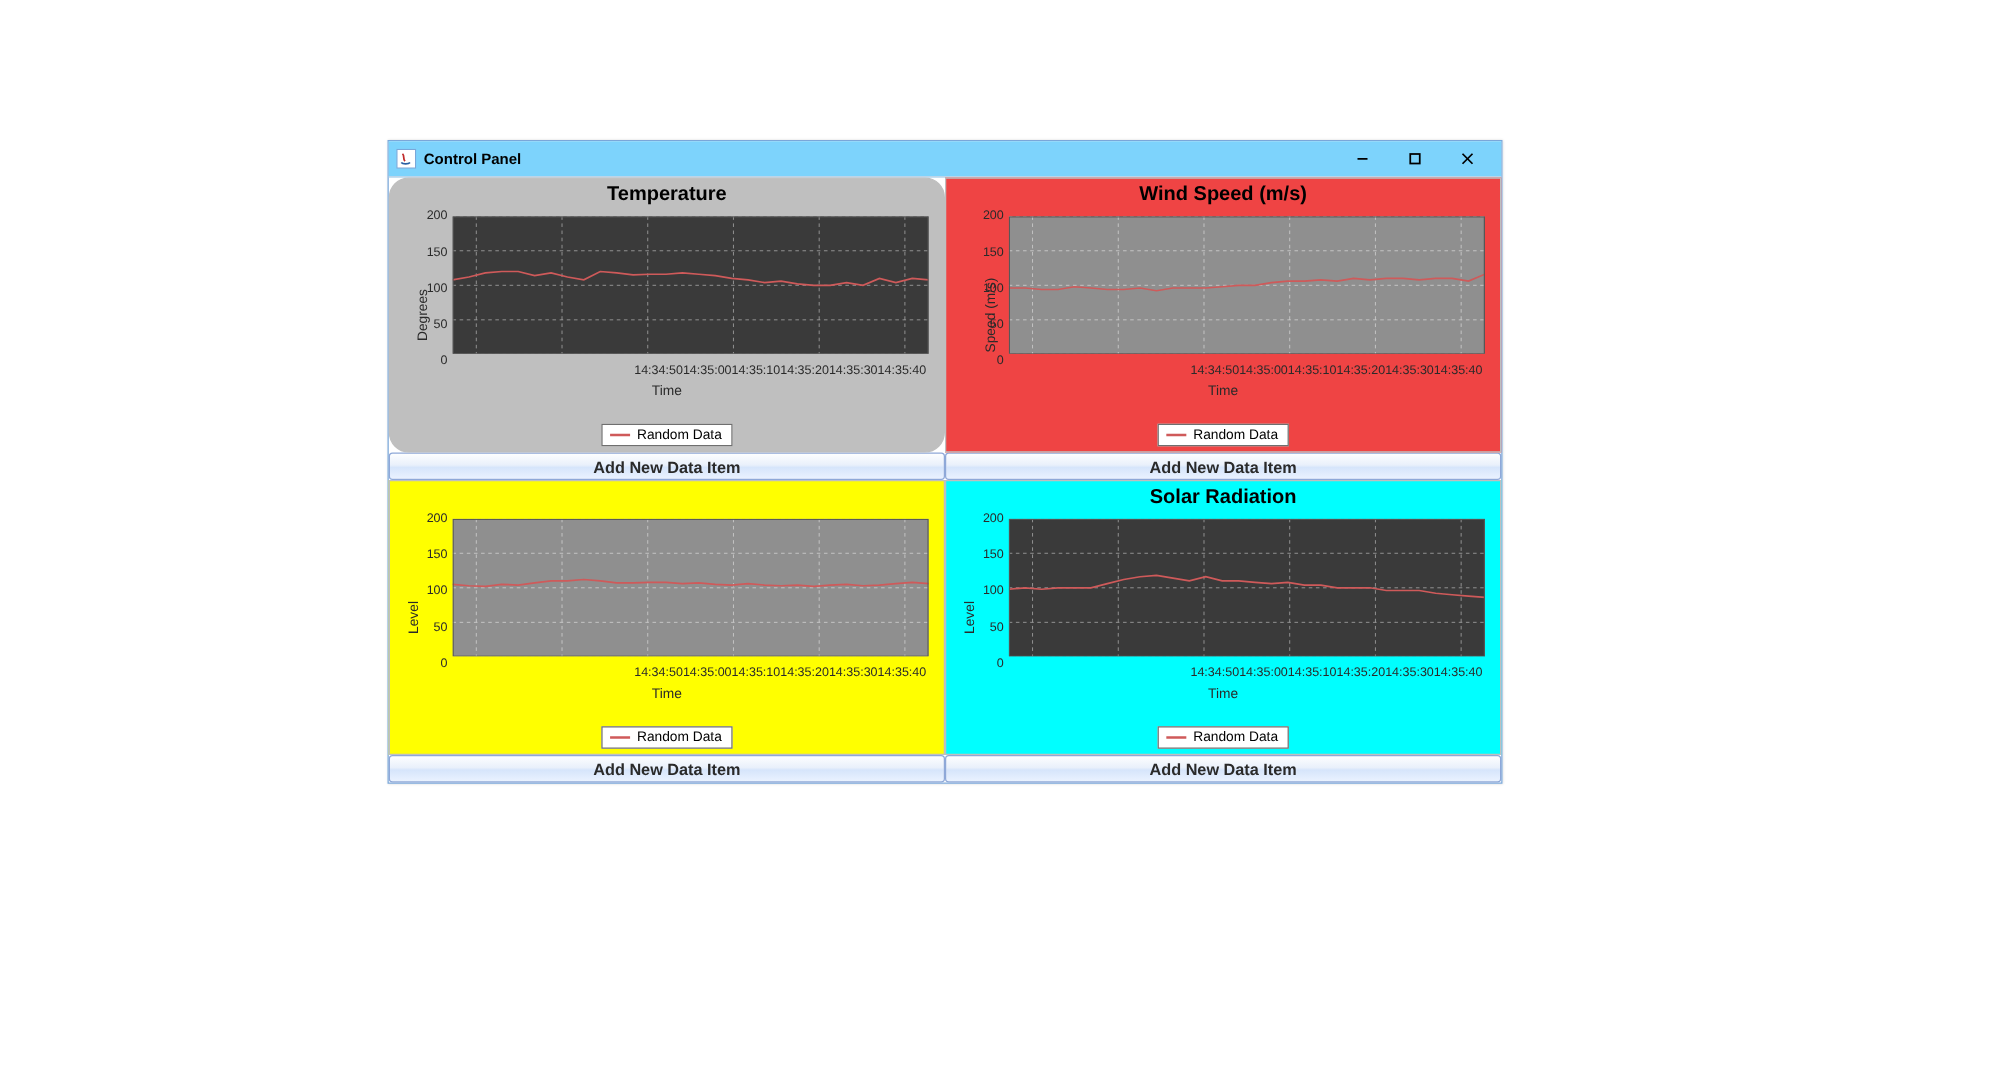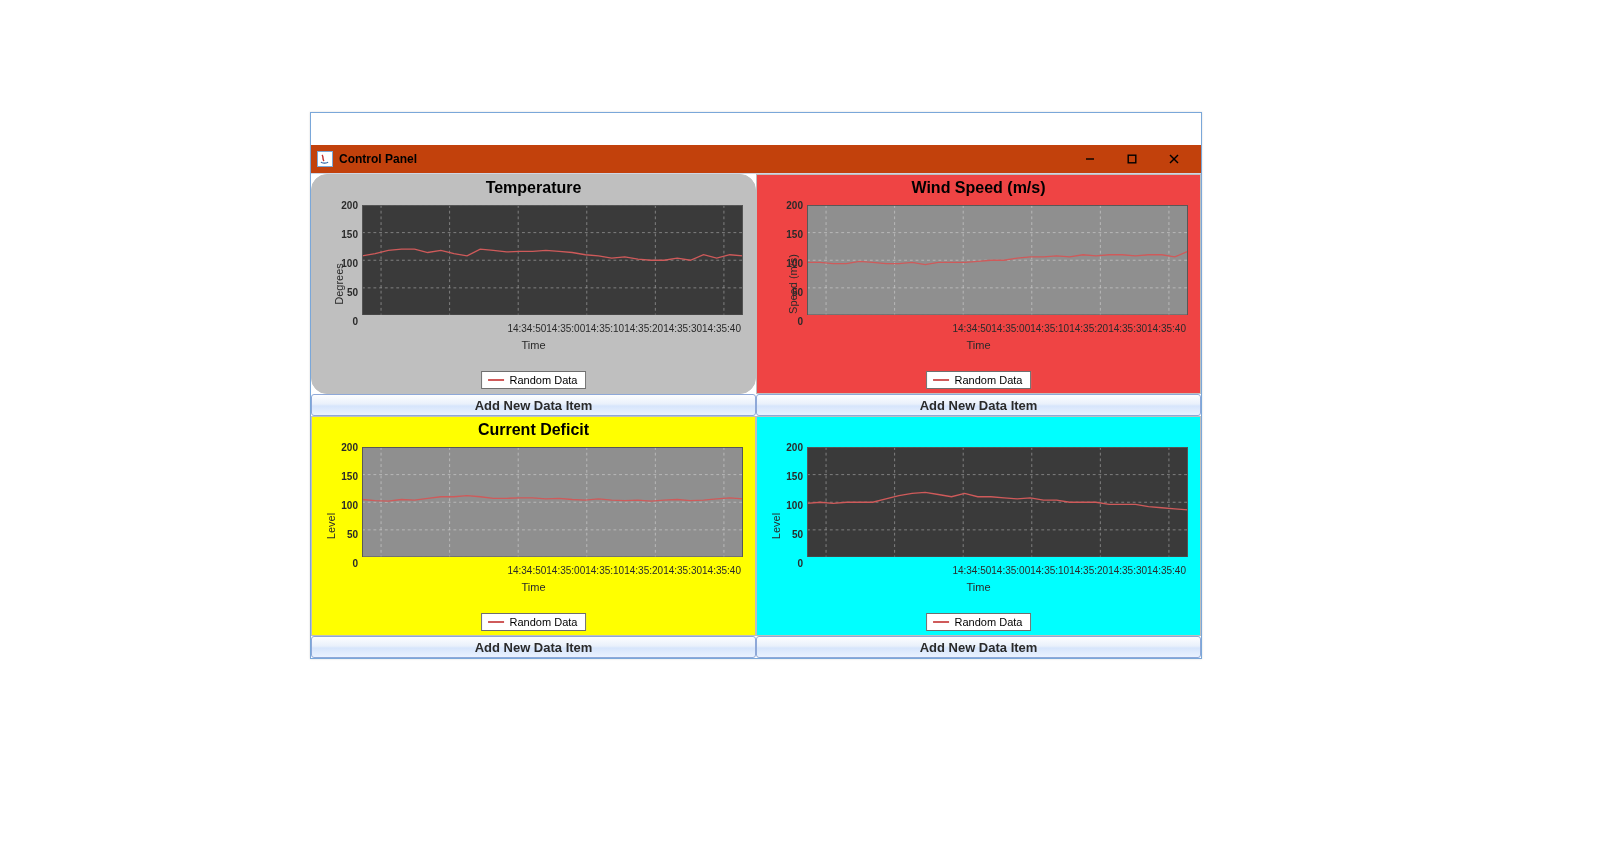--- a/index.html
+++ b/index.html
@@ -18,24 +18,23 @@
     top: 112px;
     width: 890px;
     border: 1px solid #7aa7d9;
     background: #ffffff;
     box-shadow: 0 0 2px rgba(0,0,0,0.15);
   }
   .titlebar {
     display: flex;
     align-items: center;
     height: 28px;
-    background: #c2410c;
+    background: #7dd3fc;
     border-bottom: 1px solid #cfd6e4;
     padding: 0 6px;
-    margin-top: 32px;
   }
   .titlebar .java-icon {
     width: 16px;
     height: 16px;
     margin-right: 6px;
     display: inline-flex;
     align-items: center;
     justify-content: center;
   }
   .titlebar .title {
@@ -126,21 +125,20 @@
     width: 30px;
     font-size: 10px;
     color: #2a2a2a;
   }
   .ytick {
     position: absolute;
     right: 2px;
     transform: translateY(-50%);
     text-align: right;
     width: 28px;
-    font-weight: bold;
   }
   .legend {
     position: absolute;
     left: 50%;
     bottom: 4px;
     transform: translateX(-50%);
     background: #ffffff;
     border: 1px solid #6f6f6f;
     padding: 2px 8px 2px 6px;
     font-size: 11px;
@@ -307,21 +305,20 @@
       </div>
 
       <div class="button-cell">
         <button class="wide-button">Add New Data Item</button>
       </div>
       <div class="button-cell">
         <button class="wide-button">Add New Data Item</button>
       </div>
 
       <div class="chart-panel bg-yellow">
-        <div class="chart-title">Current Deficit</div>
         <div class="ylabel">Level</div>
         <div class="yticks">
             <span class="ytick" style="top: 118px;">0</span>
             <span class="ytick" style="top: 89px;">50</span>
             <span class="ytick" style="top: 60px;">100</span>
             <span class="ytick" style="top: 31px;">150</span>
             <span class="ytick" style="top: 2px;">200</span>
           </div>
         <div class="plot-frame">
           <svg class="plot-area" preserveAspectRatio="none" viewBox="0 0 400 116">
@@ -350,20 +347,21 @@
             <span>14:35:40</span>
           </div>
         <div class="xlabel" style="position:absolute;left:0;right:0;top:162px;">Time</div>
         <div class="legend">
           <span class="legend-swatch"></span>
           <span>Random Data</span>
         </div>
       </div>
 
       <div class="chart-panel bg-cyan">
+        <div class="chart-title">Solar Radiation</div>
         <div class="ylabel">Level</div>
         <div class="yticks">
             <span class="ytick" style="top: 118px;">0</span>
             <span class="ytick" style="top: 89px;">50</span>
             <span class="ytick" style="top: 60px;">100</span>
             <span class="ytick" style="top: 31px;">150</span>
             <span class="ytick" style="top: 2px;">200</span>
           </div>
         <div class="plot-frame">
           <svg class="plot-area" preserveAspectRatio="none" viewBox="0 0 400 116">

